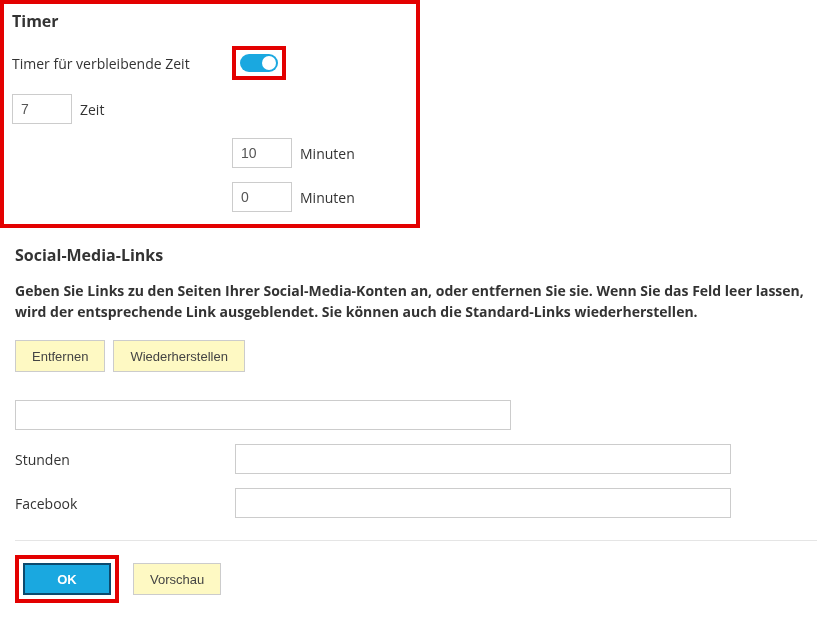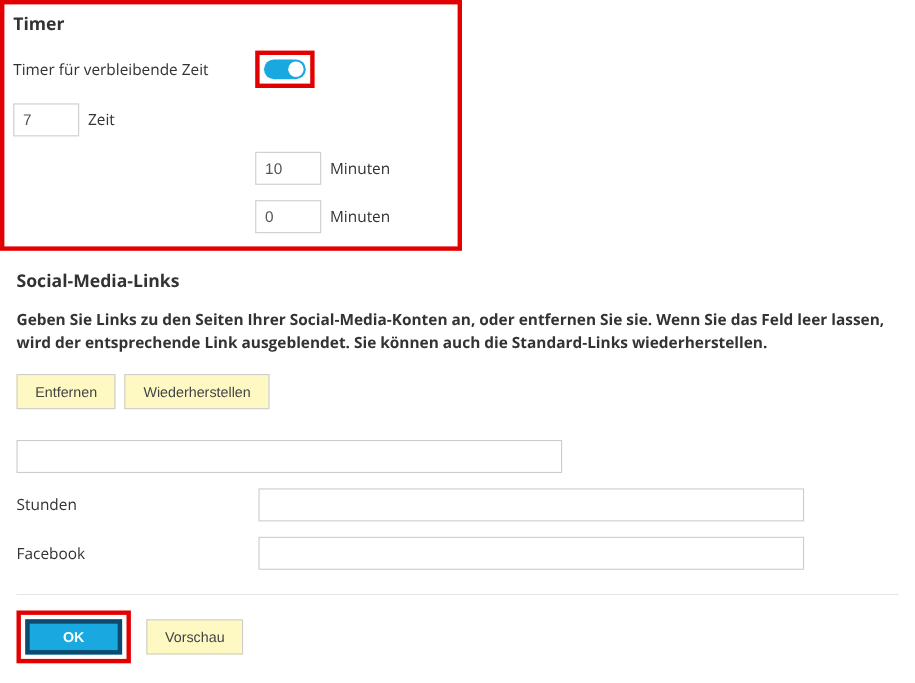--- a/index.html
+++ b/index.html
@@ -93,21 +93,21 @@
     height: 32px;
     padding: 0 16px;
     border: 1px solid #ccc;
     background: #fef9c3;
     color: #444;
     font-size: 13px;
     cursor: pointer;
   }
   .btn-primary {
     background: #1aa8e0;
-    border: 4px solid #0c4a6e;
+    border: 2px solid #0c4a6e;
     color: #fff;
     font-weight: 600;
     min-width: 88px;
   }
   .text-input {
     width: 496px;
     height: 30px;
     border: 1px solid #ccc;
     padding: 4px 8px;
     font-size: 14px;

